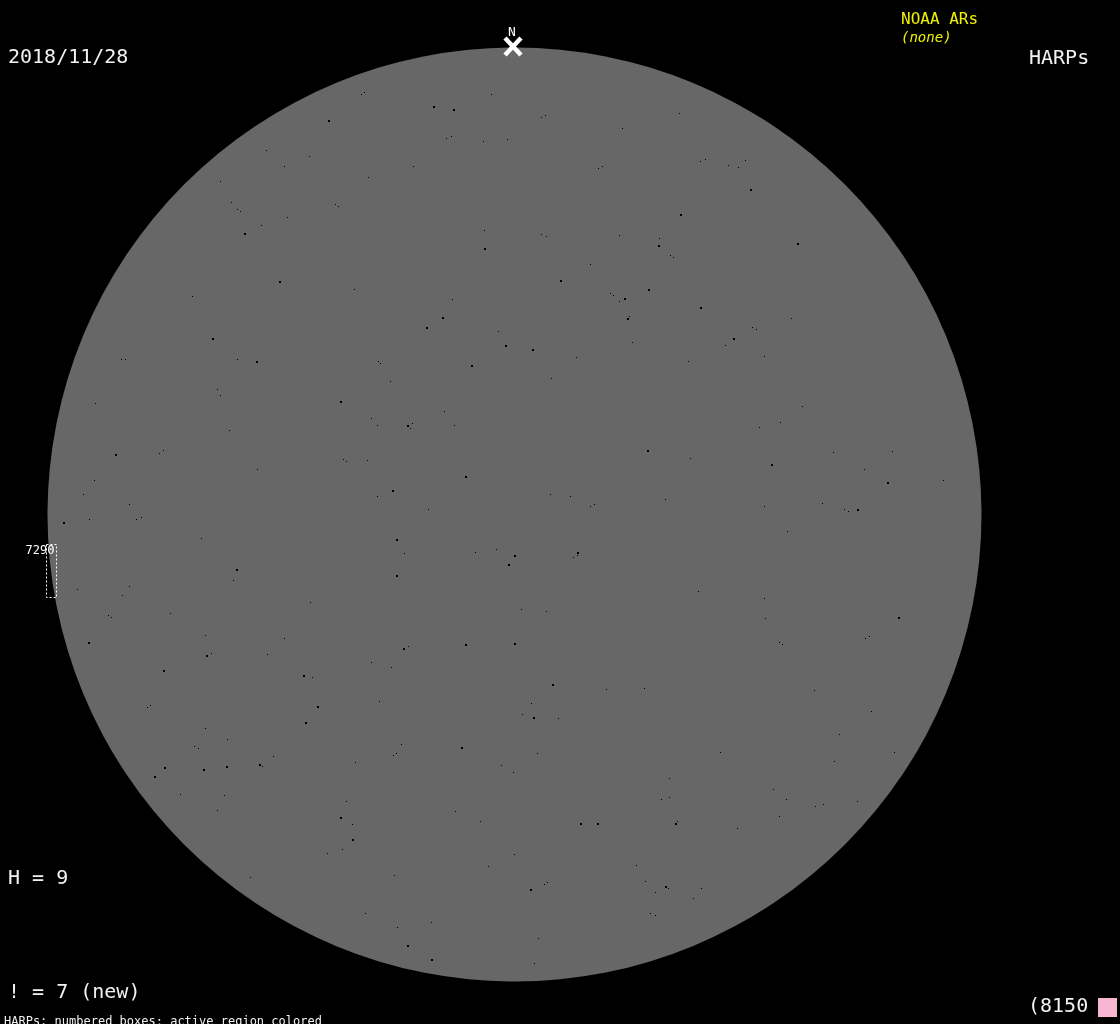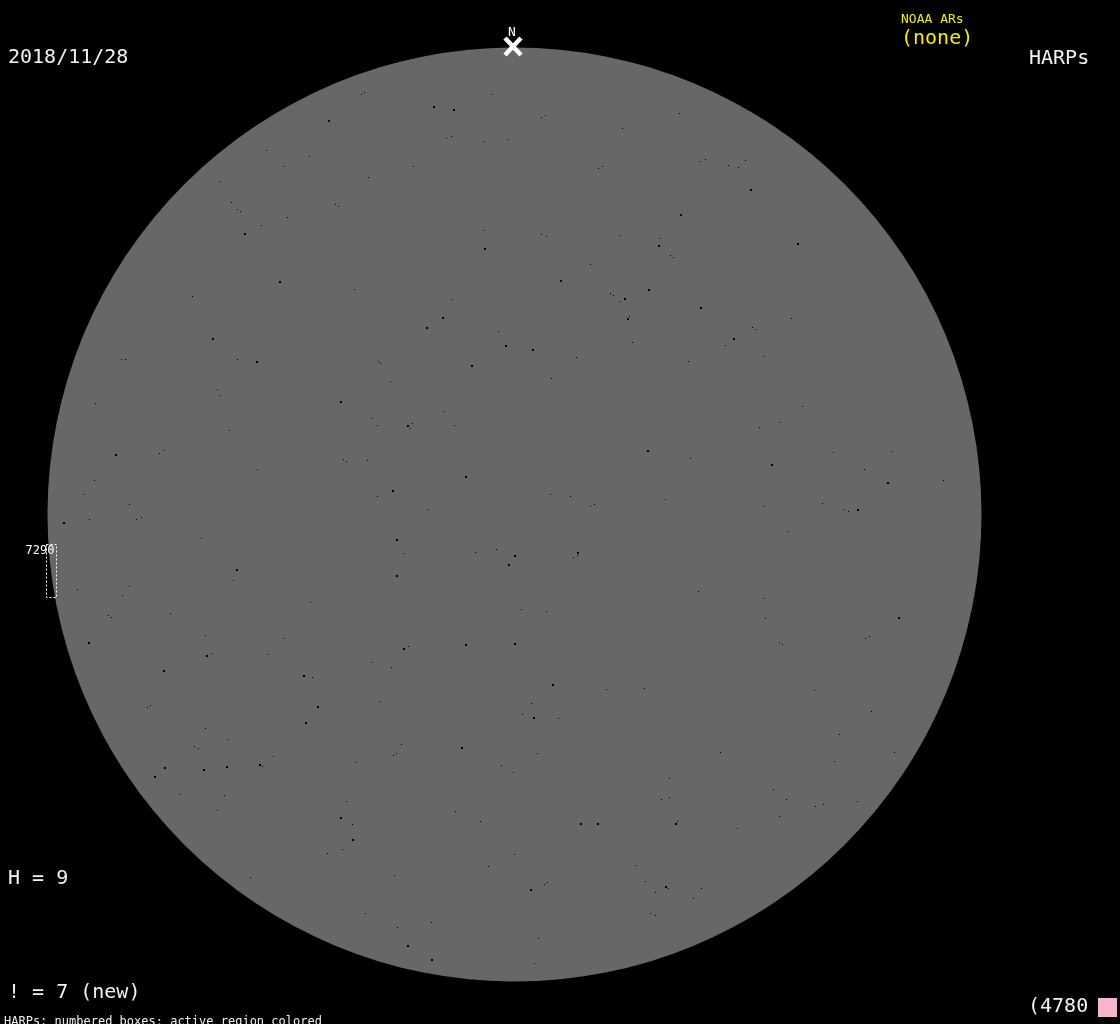--- a/index.html
+++ b/index.html
@@ -7,23 +7,23 @@
     position: relative;
     width: 1120px;
     height: 1024px;
     background: #000;
     overflow: hidden;
     font-family: "DejaVu Sans Mono", "Liberation Mono", monospace;
     color: #f2f2f2;
   }
   .abs { position: absolute; white-space: pre; }
   .title-block { left: 8px; top: 9px; font-size: 20px; line-height: 19px; }
-  .hdr-noaa    { left: 901px; top: 9px;  font-size: 13px; line-height: 19px; }
+  .hdr-noaa    { left: 901px; top: 9px;  font-size: 16px; line-height: 19px; }
   .hdr-harps   { left: 1029px; top: 9px; font-size: 20px; line-height: 19px; margin-top: 39px; }
-  .hdr-none    { left: 901px; top: 28px; font-size: 20px; line-height: 19px; }
+  .hdr-none    { left: 901px; top: 28px; font-size: 14px; line-height: 19px; font-style: italic; }
   .legend      { left: 8px; top: 830px; font-size: 20px; line-height: 19px; }
   .legend .spacer { height: 19px; }
   .captions    { left: 4px; top: 991px; font-size: 12px; line-height: 12px; }
   .harp-tag    { left: 1028px; top: 996px; font-size: 20px; line-height: 19px; }
   .harp-swatch { left: 1098px; top: 998px; width: 19px; height: 19px; }
   svg.plot { position: absolute; left: 0; top: 0; }
 </style>
 </head>
 <body>
 
@@ -325,16 +325,16 @@
     
     
     
   </div>
 
   <div class="abs captions">
     <div>HARPs: numbered boxes; active region colored</div>
     
   </div>
 
-  <div class="abs harp-tag">(4780</div>
+  <div class="abs harp-tag">(8150</div>
   <div class="abs harp-swatch" style="background: rgb(247, 182, 210);"></div>
 
 </div>
 
 </body></html>

